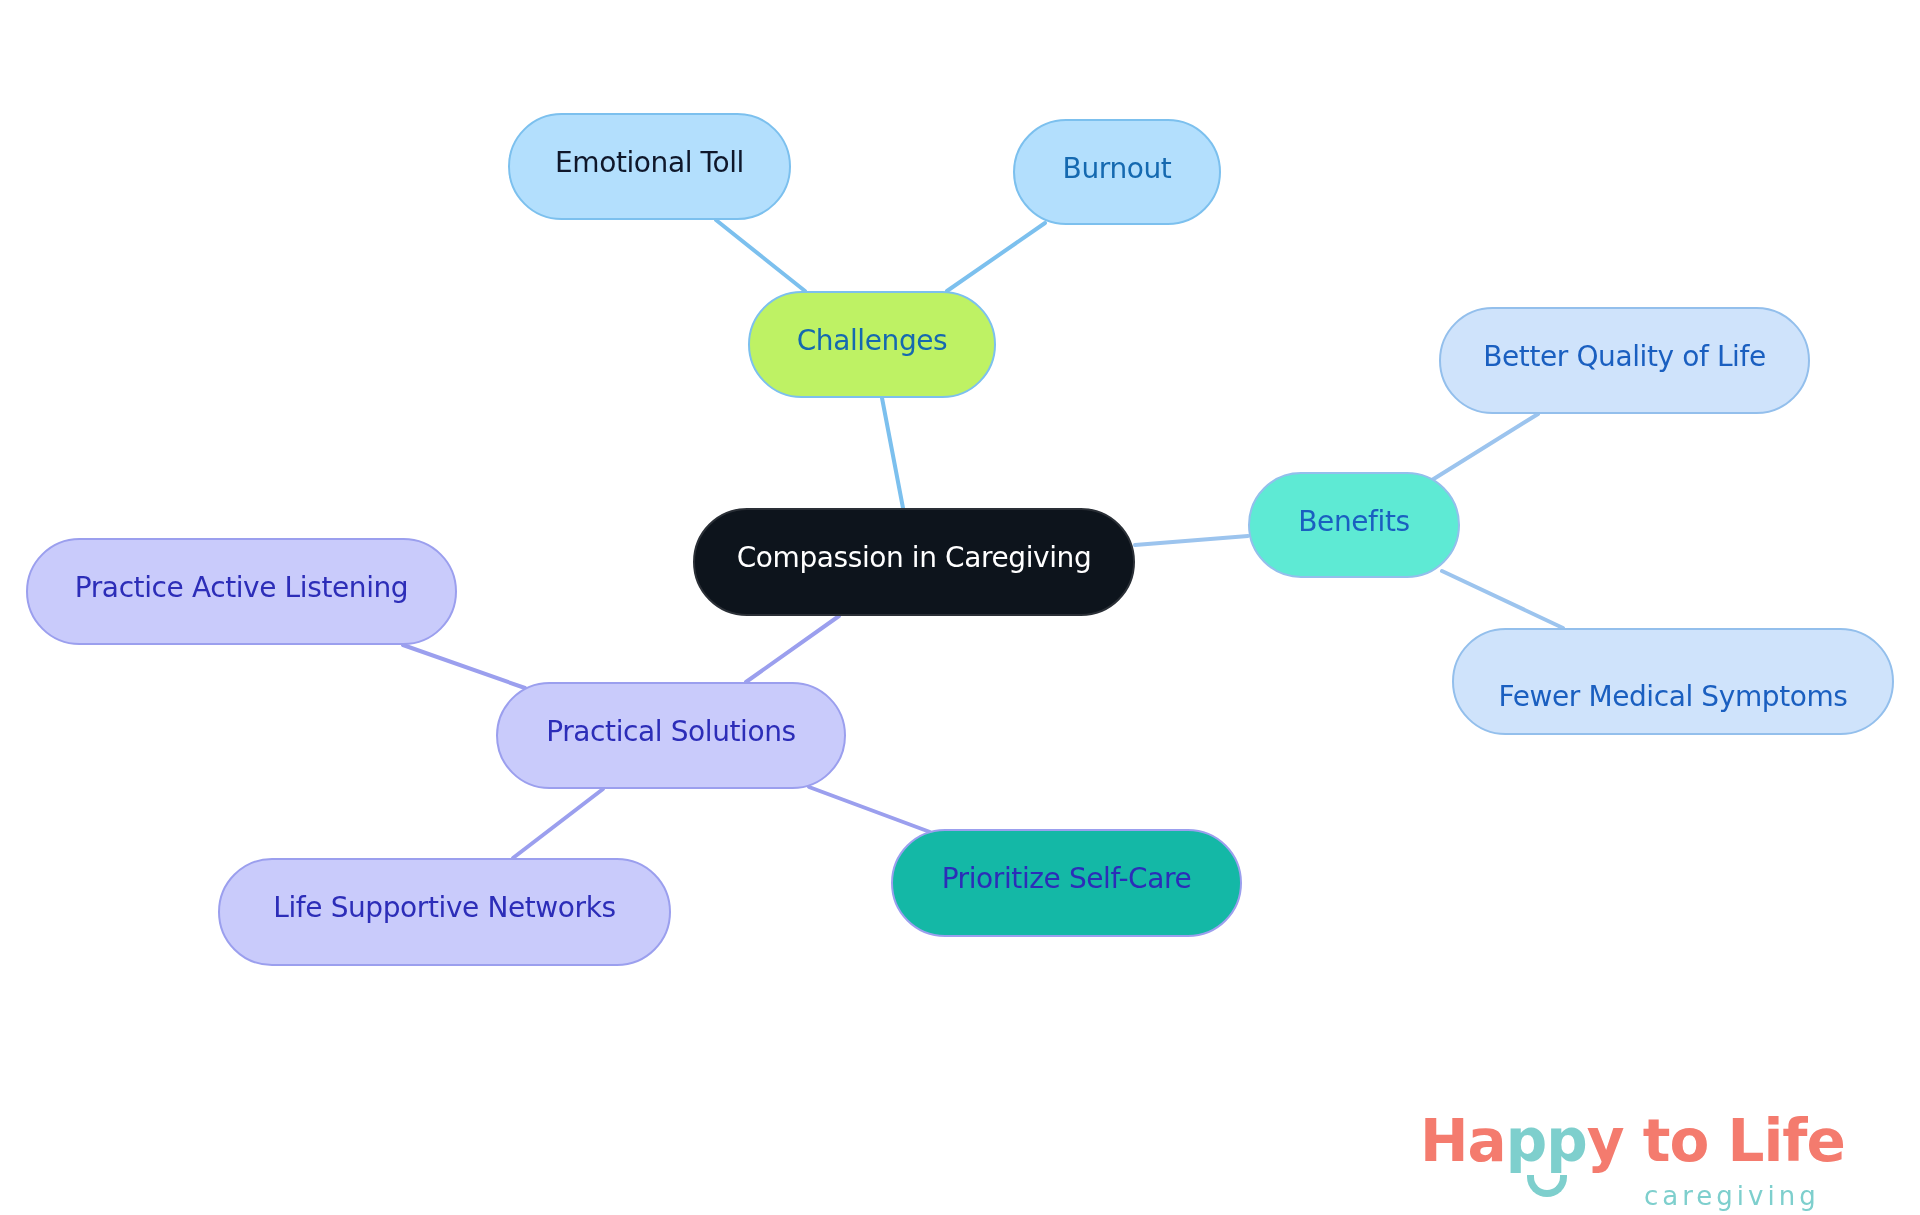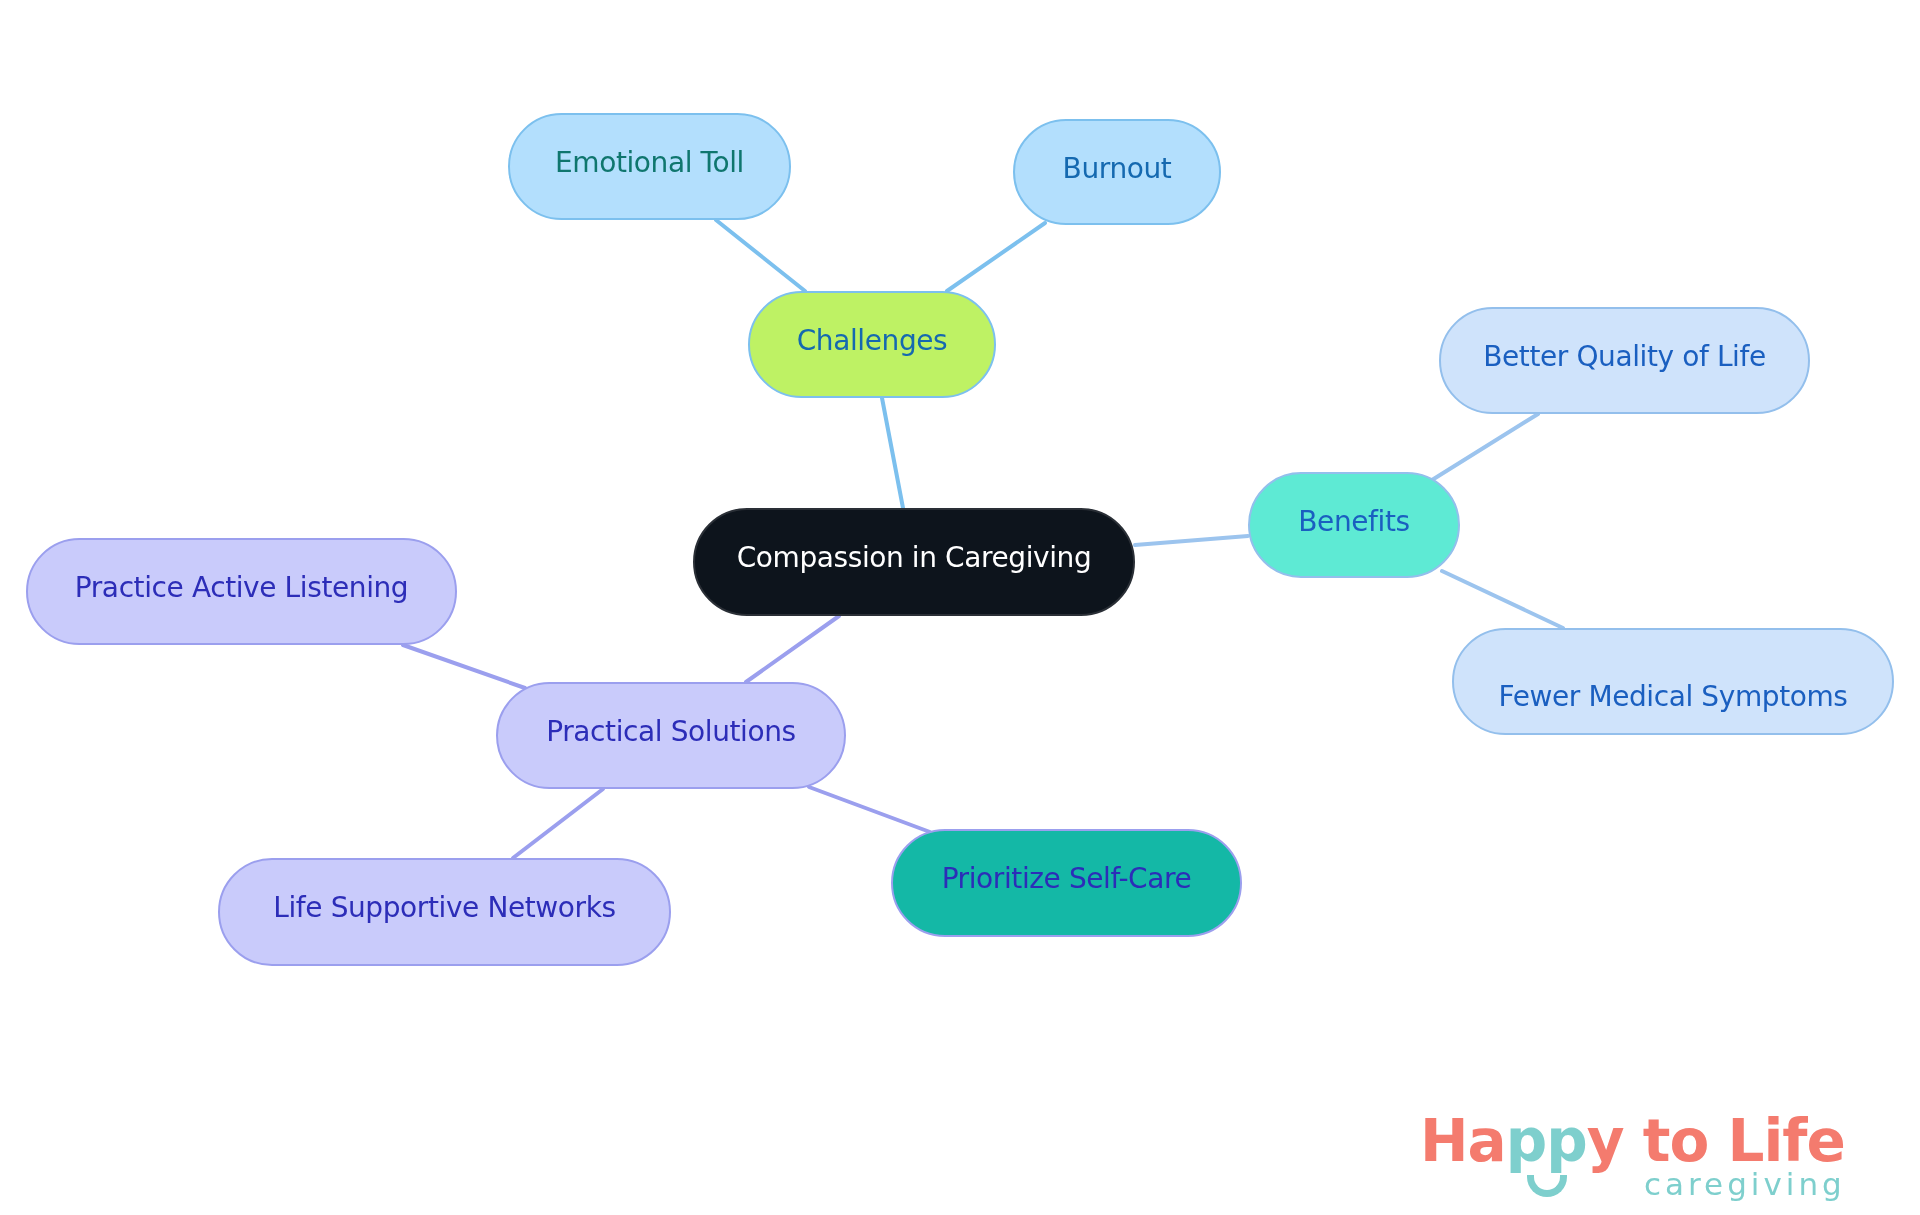--- a/index.html
+++ b/index.html
@@ -2,21 +2,21 @@
 <html><head>
   <meta charset="utf-8">
   <style>
     html, body { margin: 0; padding: 0; background: #ffffff; }
     body { width: 1920px; height: 1215px; position: relative; overflow: hidden; font-family: "DejaVu Sans", "Liberation Sans", sans-serif; }
     #canvas { position: absolute; left: 0; top: 0; width: 1920px; height: 1215px; }
     .node { position: absolute; box-sizing: border-box; border-radius: 54px; display: flex; align-items: flex-start; justify-content: center; cursor: pointer; }
     .node-label { font-size: 28px; letter-spacing: -0.4px; white-space: nowrap; padding-top: 30px; line-height: 36px; }
     .logo { position: absolute; left: 1420px; top: 1108px; width: 460px; height: 96px; }
     .logo-main { position: absolute; left: 0; top: 0; font-family: "DejaVu Sans", sans-serif; font-weight: bold; font-size: 58px; letter-spacing: -1px; line-height: 66px; white-space: nowrap; }
-    .logo-sub { position: absolute; left: 224px; top: 61px; font-family: "DejaVu Sans", sans-serif; font-size: 31px; letter-spacing: 4px; line-height: 30px; white-space: nowrap; }
+    .logo-sub { position: absolute; left: 224px; top: 73px; font-family: "DejaVu Sans", sans-serif; font-size: 26px; letter-spacing: 4px; line-height: 30px; white-space: nowrap; }
     .logo-smile { position: absolute; left: 107px; top: 67px; width: 40px; height: 22px; border: 7px solid transparent; border-top: none; border-radius: 0 0 26px 26px; box-sizing: border-box; }
   </style>
 </head>
 <body>
 
 <svg id="canvas" width="1920" height="1215" viewBox="0 0 1920 1215">
     <line x1="903" y1="508" x2="882" y2="398" stroke="#7CC0EE" stroke-width="4" stroke-linecap="round"></line>
     <line x1="805" y1="291" x2="716" y2="220" stroke="#7CC0EE" stroke-width="4" stroke-linecap="round"></line>
     <line x1="947" y1="291" x2="1045" y2="223" stroke="#7CC0EE" stroke-width="4" stroke-linecap="round"></line>
     <line x1="1135" y1="545" x2="1248" y2="536" stroke="#9CC4EE" stroke-width="4" stroke-linecap="round"></line>
@@ -28,21 +28,21 @@
     <line x1="809" y1="787" x2="930" y2="832" stroke="#9B9FEE" stroke-width="4" stroke-linecap="round"></line>
   </svg>
 <div id="nodes">
     <div class="node" style="left: 693px; top: 508px; width: 442px; height: 108px; background: rgb(13, 20, 28); border: 2px solid rgb(42, 47, 54);">
       <span class="node-label" style="color: rgb(255, 255, 255);">Compassion in Caregiving</span>
     </div>
     <div class="node" style="left: 748px; top: 291px; width: 248px; height: 107px; background: #bef264; border: 2px solid rgb(124, 192, 238);">
       <span class="node-label" style="color: rgb(21, 105, 176);">Challenges</span>
     </div>
     <div class="node" style="left: 508px; top: 113px; width: 283px; height: 107px; background: rgb(179, 223, 253); border: 2px solid rgb(124, 192, 238);">
-      <span class="node-label" style="color: #0f766e;">Emotional Toll</span>
+      <span class="node-label" style="color: #0f172a;">Emotional Toll</span>
     </div>
     <div class="node" style="left: 1013px; top: 119px; width: 208px; height: 106px; background: rgb(179, 223, 253); border: 2px solid rgb(124, 192, 238);">
       <span class="node-label" style="color: rgb(21, 105, 176);">Burnout</span>
     </div>
     <div class="node" style="left: 1248px; top: 472px; width: 212px; height: 106px; background: #5eead4; border: 2px solid rgb(147, 191, 236);">
       <span class="node-label" style="color: rgb(26, 95, 192);">Benefits</span>
     </div>
     <div class="node" style="left: 1439px; top: 307px; width: 371px; height: 107px; background: rgb(207, 227, 251); border: 2px solid rgb(147, 191, 236);">
       <span class="node-label" style="color: rgb(26, 95, 192);">Better Quality of Life</span>
     </div>

